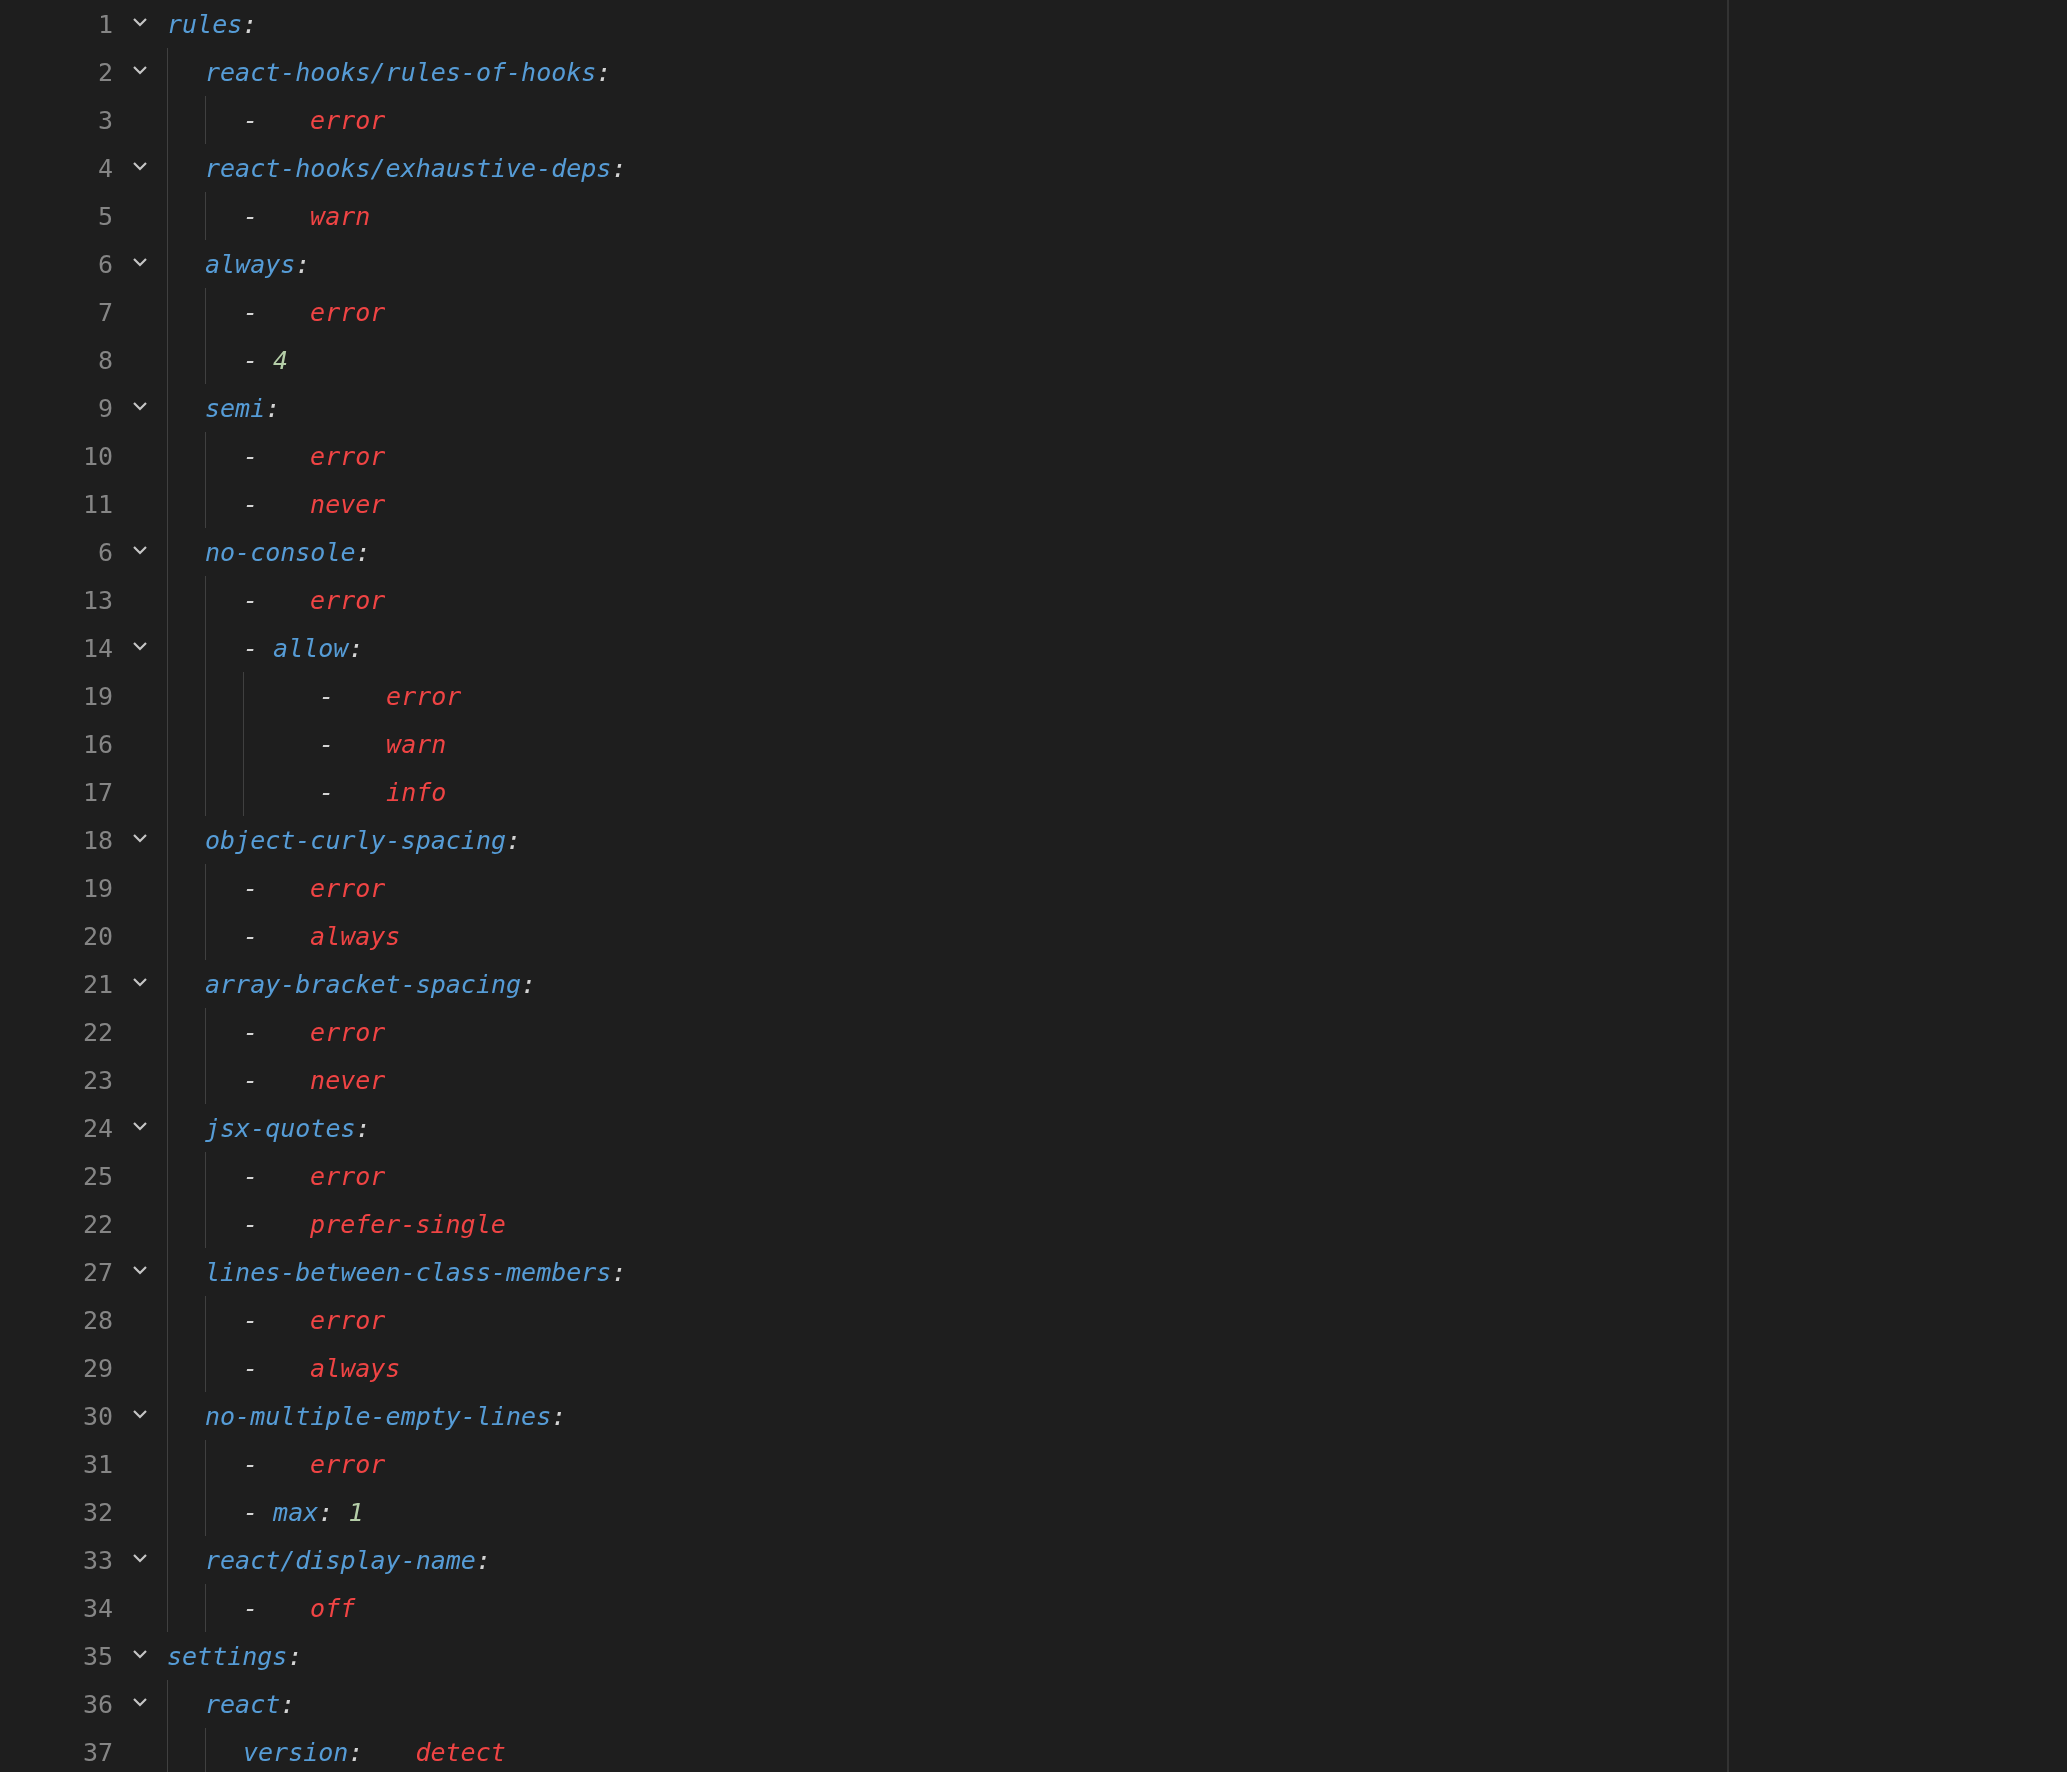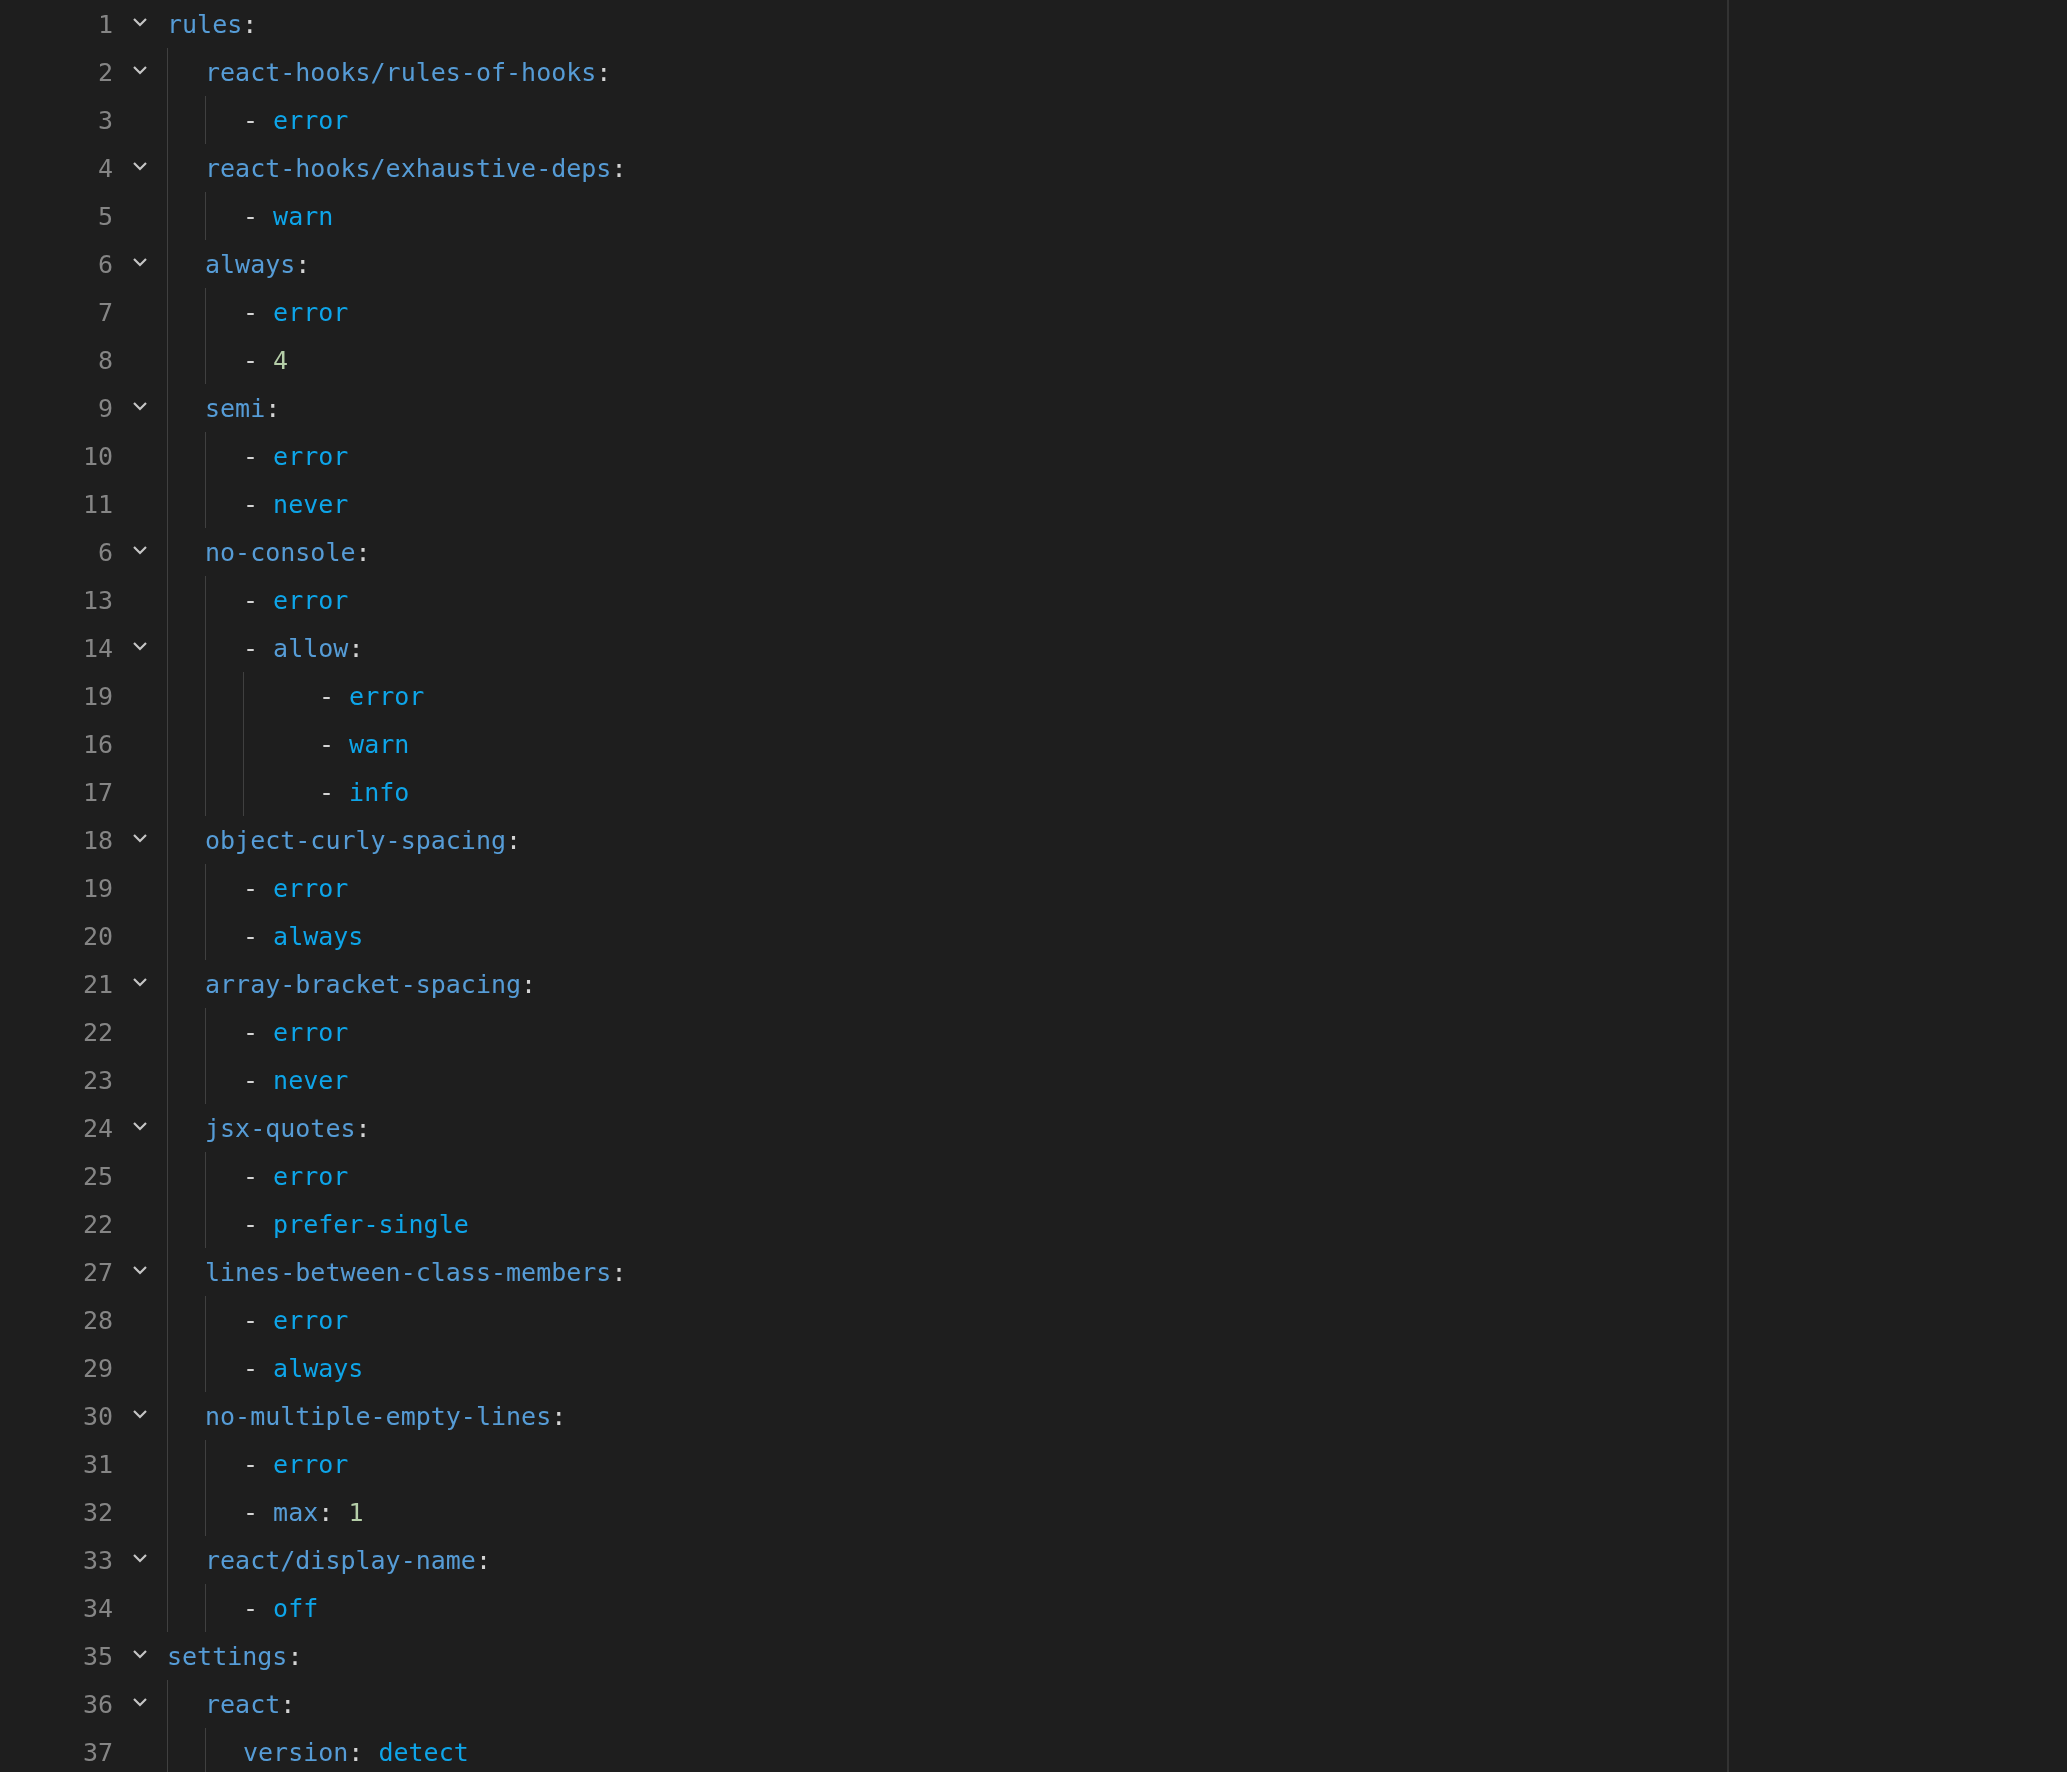--- a/index.html
+++ b/index.html
@@ -77,25 +77,26 @@
     margin-left: 6px;
   }
   .guide {
     width: 38px;
     border-left: 1px solid #404040;
     height: 100%;
   }
   .code {
     display: flex;
     align-items: flex-start;
+    font-style: italic;
   }
   .key    { color: #569cd6; }
   .colon  { color: #d4d4d4; }
   .dash   { color: #d4d4d4; }
-  .str    { color: #0ea5e9; }
+  .str    { color: #ef4444; margin-left: 37px; }
   .num    { color: #b5cea8; }
   .sp4  { display:inline-block; width: 38px; }
 </style>
 </head>
 <body>
 
 <div class="editor">
   <div class="ruler"></div>
   <div class="lines" id="lines">
       <div class="line"><div class="gutter"><span class="linenum">1</span></div><div class="fold-col"><span><svg viewBox="0 0 24 24">

